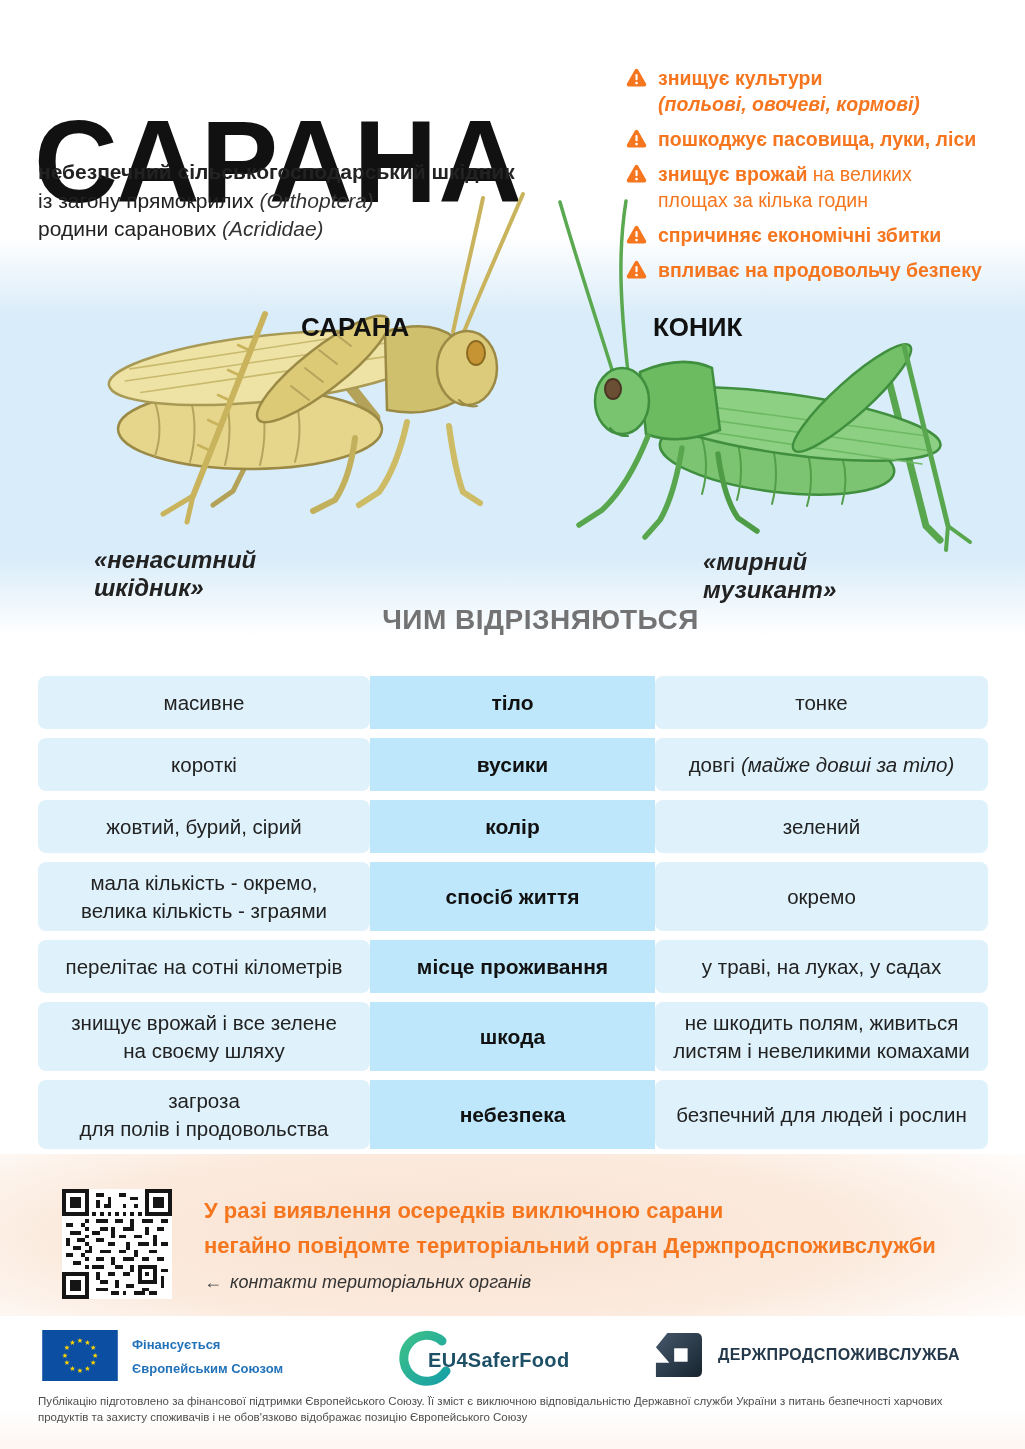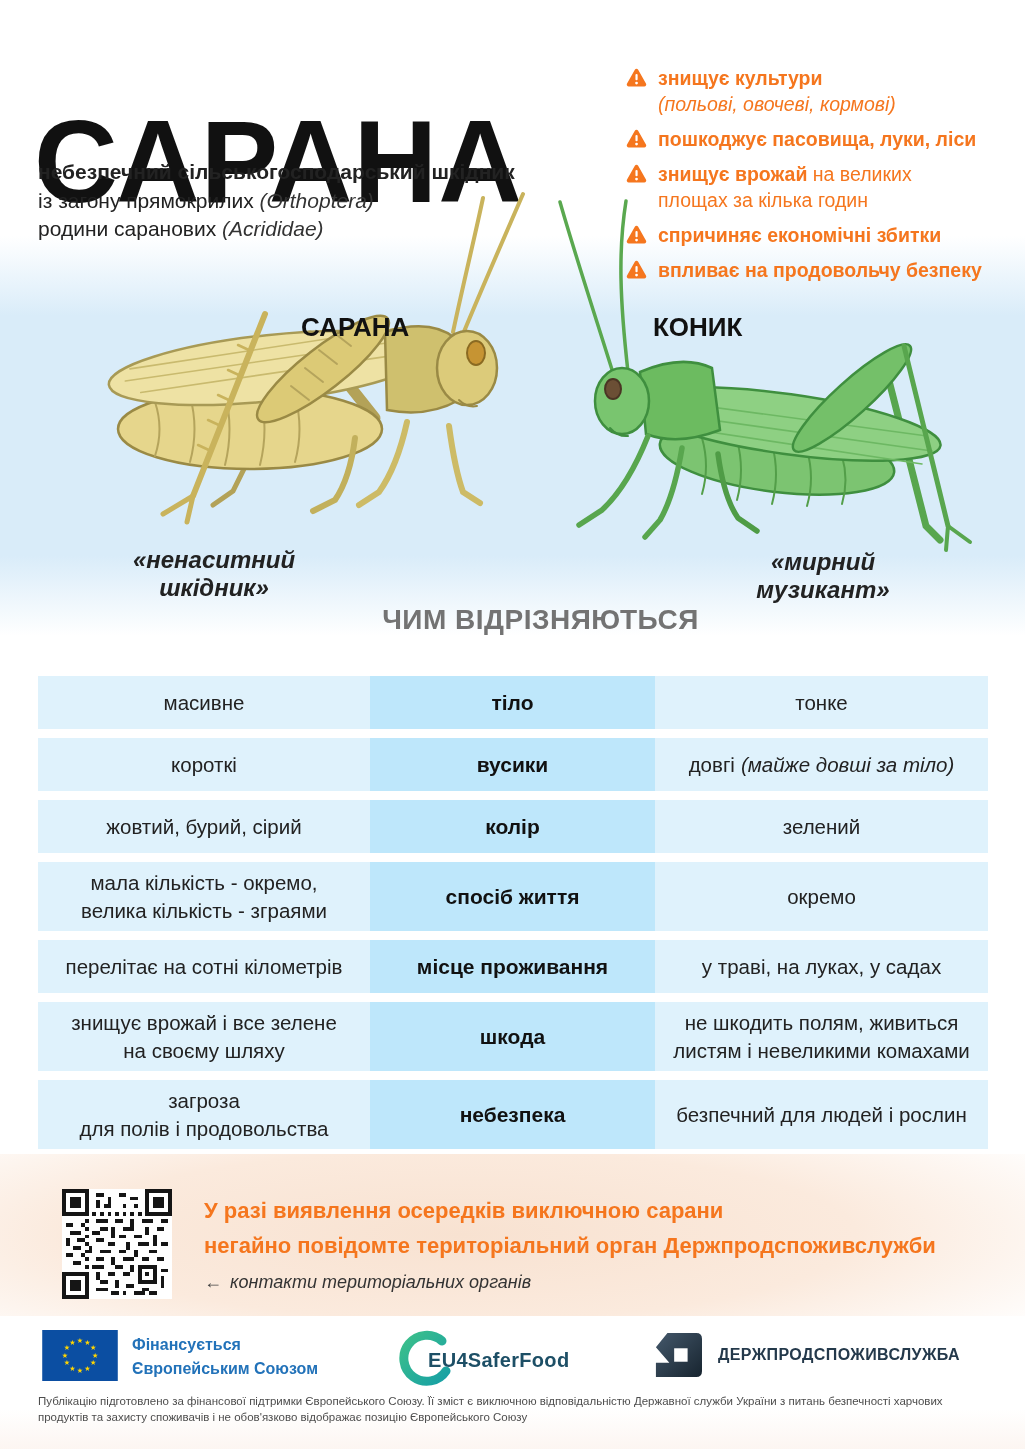--- a/index.html
+++ b/index.html
@@ -18,47 +18,47 @@
   
   .title{position:absolute;left:34px;top:18px;font-size:116px;font-weight:800;letter-spacing:1px;line-height:1.15;color:#111;}
   .subtitle{position:absolute;left:38px;top:158px;font-size:21px;line-height:28.5px;color:#222;}
   .subtitle .b{font-weight:700;}
   .lat{font-style:italic;color:#333;}
   
   .warnings{position:absolute;left:626px;top:65px;width:374px;display:flex;flex-direction:column;gap:9px;}
   .witem{display:flex;gap:11px;align-items:flex-start;font-size:19.5px;line-height:26px;color:#f5761e;}
   .witem svg{flex:0 0 auto;margin-top:3px;}
   .witem .b{font-weight:700;}
-  .witem .it{display:block;font-style:italic;font-weight:400;}
+  .witem .it{display:block;font-style:italic;font-weight:700;}
   
   .insect-label{position:absolute;font-size:26px;font-weight:800;color:#111;}
-  .caption{position:absolute;width:240px;text-align:center;font-size:24px;line-height:28px;font-style:italic;font-weight:600;color:#222;}
+  .caption{position:absolute;width:240px;font-size:24px;line-height:28px;font-style:italic;font-weight:600;color:#222;}
   .insect-svg{position:absolute;}
   
   .heading{position:absolute;left:0;top:604px;width:100%;text-align:center;font-size:28px;font-weight:800;color:#737373;letter-spacing:.5px;padding-left:28px;}
   .table{position:absolute;left:38px;top:676px;width:950px;display:flex;flex-direction:column;gap:9px;}
   .crow{display:grid;grid-template-columns:332px 285px 333px;}
   .crow.sm{min-height:53px;}
   .crow.lg{min-height:69px;}
   .cell{display:flex;align-items:center;justify-content:center;text-align:center;
     font-size:20.5px;line-height:1.32;color:#222;padding:4px 10px;box-sizing:border-box;}
-  .cell.side{background:#dff2fc;}
+  .cell.side{background:#dff2fc;border-radius:8px;}
   .cell.mid{background:#bee7fb;font-weight:700;font-size:21px;color:#111;}
   .cell .ital{font-style:italic;font-weight:400;margin-left:6px;}
   
   .qr{position:absolute;left:62px;top:1188px;}
   .alert{position:absolute;left:204px;top:1198px;width:790px;}
   .alert .l1,.alert .l2{font-size:22px;font-weight:700;color:#f5761e;line-height:26px;}
   .alert .l2{margin-top:9px;}
   .alert .note{margin-top:13px;font-size:18px;color:#333;}
   .alert .note .arrow{font-style:normal;margin-right:8px;color:#444;}
   .alert .note .nt{font-style:italic;font-weight:500;}
   
   .eu-flag{position:absolute;left:42px;top:1330px;}
-  .eu-text{position:absolute;left:132px;top:1333px;font-size:16px;line-height:24px;font-weight:700;color:#2272b9;}
+  .eu-text{position:absolute;left:132px;top:1333px;font-size:13px;line-height:24px;font-weight:700;color:#2272b9;}
   .eu4sf{position:absolute;left:399px;top:1330px;width:200px;height:58px;}
   .eu4sf svg{position:absolute;left:0;top:0;}
   .eu4sf .t{position:absolute;left:29px;top:19px;font-size:20px;font-weight:700;color:#1d4f66;letter-spacing:.3px;}
   .agency{position:absolute;left:652px;top:1331px;display:flex;align-items:center;gap:14px;}
   .agency .t{font-size:16px;font-weight:800;color:#24394b;letter-spacing:.4px;}
   .disclaimer{position:absolute;left:38px;top:1394px;width:952px;font-size:11.5px;line-height:15.5px;color:#4d4d4d;}
 </style>
 </head>
 <body>
 

